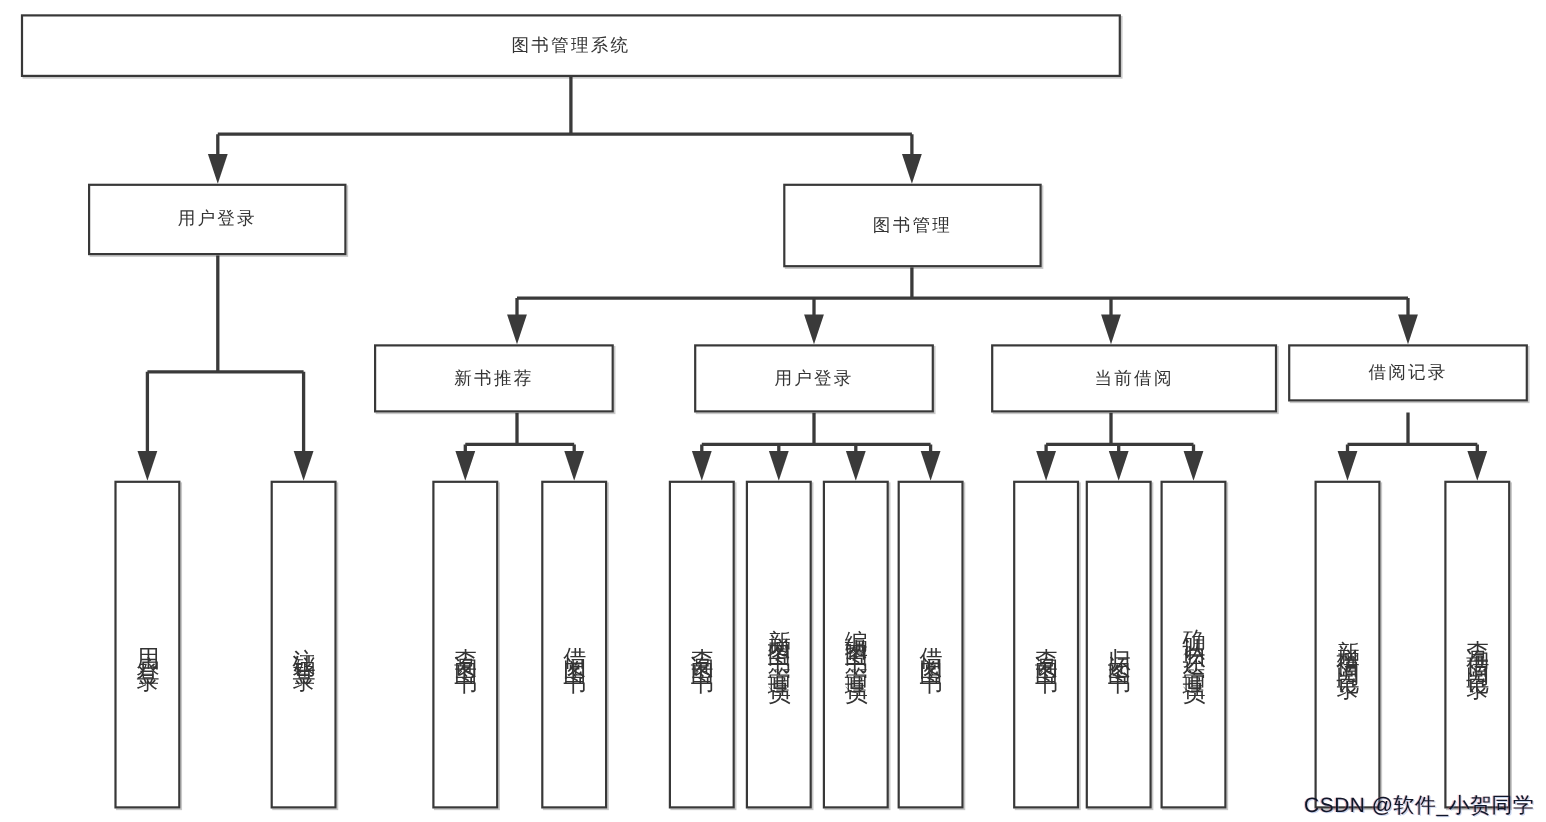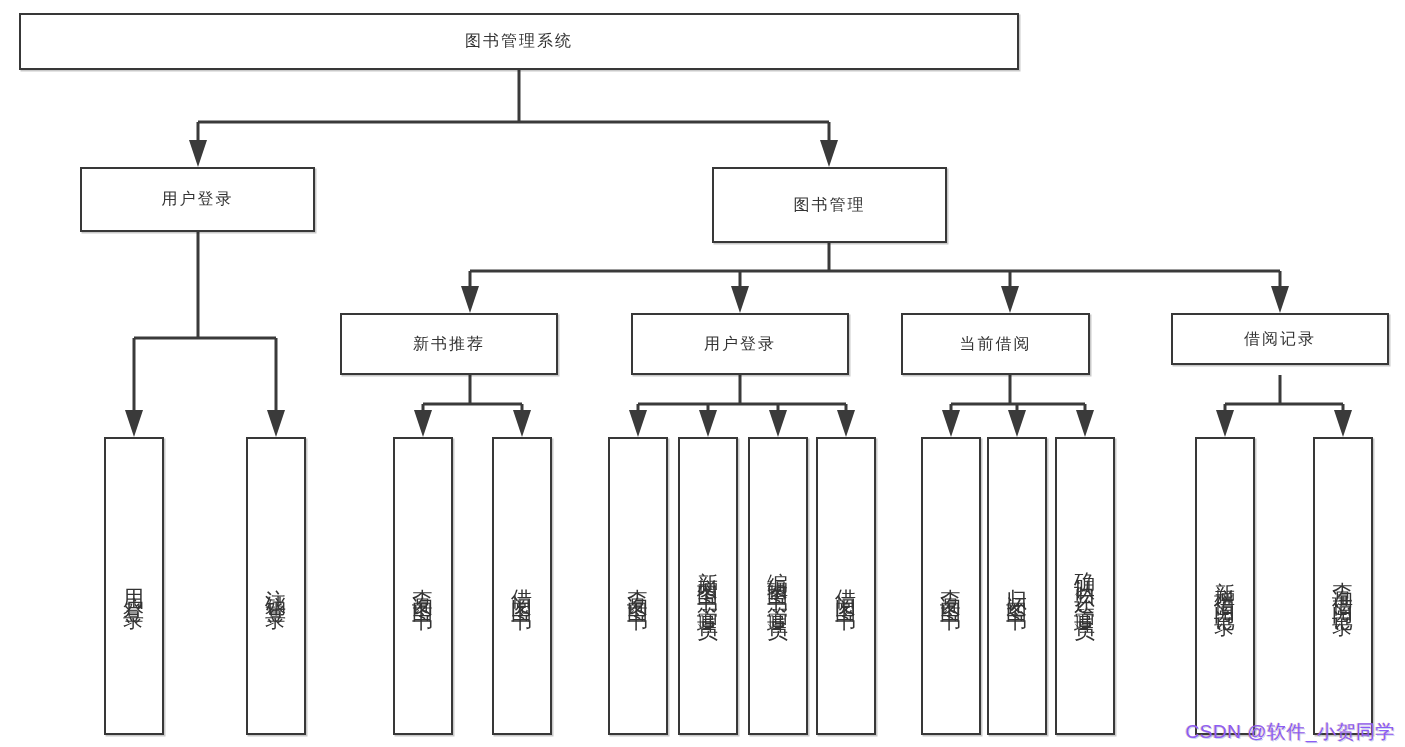--- a/index.html
+++ b/index.html
@@ -39,41 +39,41 @@
     text-orientation: mixed;
     font-size: 21px;
     letter-spacing: 7px;
     line-height: 1;
   }
   #n-root { left: 19px;  top: 13px;  width: 1000px; height: 57px; }
   #n-l2a  { left: 80px;  top: 167px; width: 235px;  height: 65px; }
   #n-l2b  { left: 712px; top: 167px; width: 235px;  height: 76px; }
   #n-l3a  { left: 340px; top: 313px; width: 218px;  height: 62px; }
   #n-l3b  { left: 631px; top: 313px; width: 218px;  height: 62px; }
-  #n-l3c  { left: 901px; top: 313px; width: 189px;  height: 62px; }
+  #n-l3c  { left: 901px; top: 313px; width: 260px;  height: 62px; }
   #n-l3d  { left: 1171px;top: 313px; width: 218px;  height: 52px; }
   #n-a1 { left: 104px; }
   #n-a2 { left: 246px; }
   #n-b1 { left: 393px; }
   #n-b2 { left: 492px; }
   #n-c1 { left: 608px; }
   #n-c2 { left: 678px; }
   #n-c3 { left: 748px; }
   #n-c4 { left: 816px; }
   #n-d1 { left: 921px; }
   #n-d2 { left: 987px; }
   #n-d3 { left: 1055px; }
   #n-e1 { left: 1195px; }
   #n-e2 { left: 1313px; }
   .watermark {
     position: absolute;
     right: 10px;
     bottom: 2px;
     font-size: 19px;
-    color: #8b5cf6;
+    color: #0f172a;
     letter-spacing: 0.5px;
     text-shadow: -1px 0 0 rgba(220,80,80,0.35), 1px 1px 0 rgba(100,140,220,0.35);
     z-index: 5;
     white-space: nowrap;
   }
 </style>
 </head>
 <body>
 
 <div class="stage">

